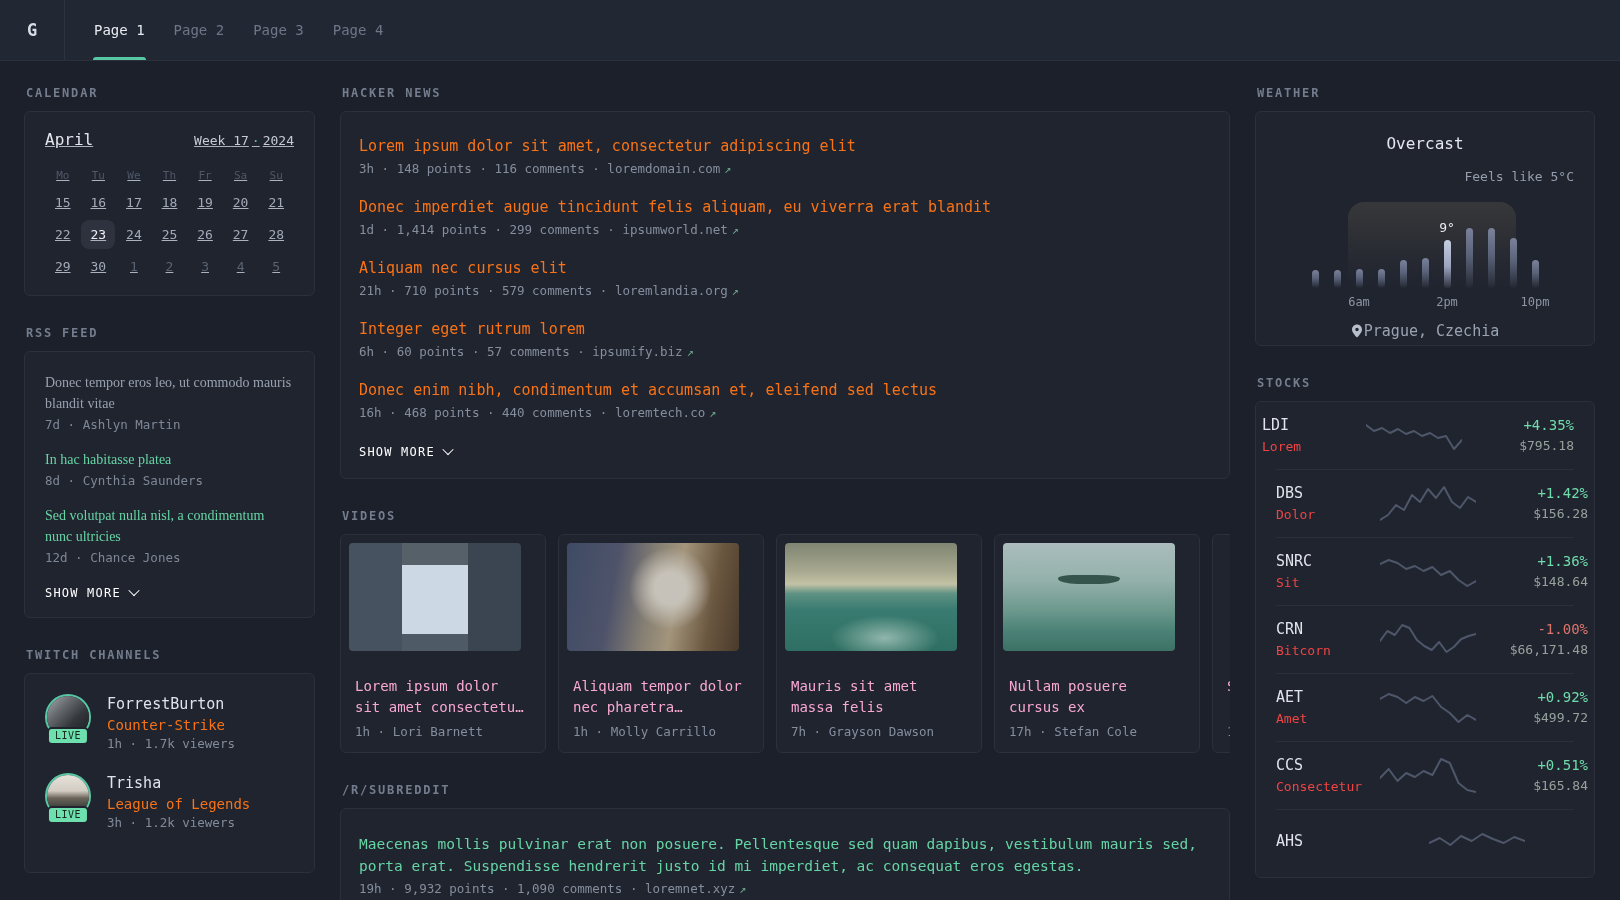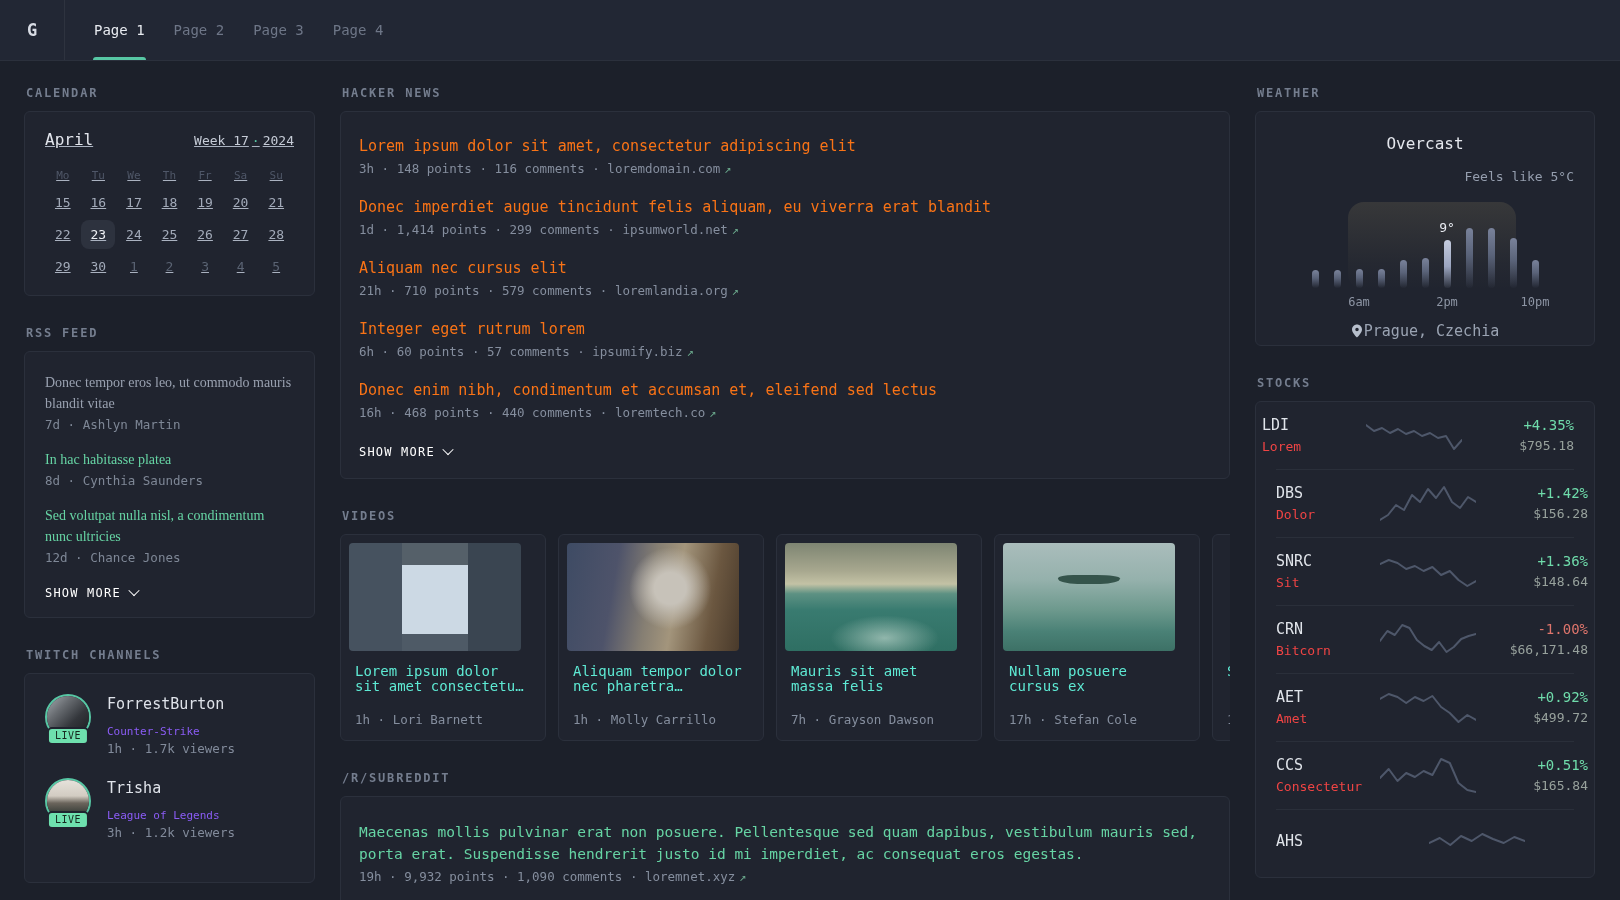--- a/index.html
+++ b/index.html
@@ -54,21 +54,21 @@
   .tw-avwrap{position:relative;width:46px;flex:none;height:46px;}
   .tw-av{width:42px;height:42px;border-radius:50%;border:2px solid #57c7a4;}
   .tw-av.off{border-color:#3a4150;}
   .av-forrest{background:linear-gradient(135deg,#a8adb2 0%,#6a6e73 30%,#33363b 62%,#1a1c1f 100%);}
   .av-trisha{background:linear-gradient(180deg,#e6e2db 0%,#d2ccc2 38%,#6e6ippo 50%,#4a4f48 62%,#2e352f 100%);}
   .av-trisha{background:linear-gradient(180deg,#e6e2db 0%,#d2ccc2 38%,#6b655c 55%,#3a3f3a 78%,#2c332e 100%);}
   .av-kendall{background:radial-gradient(circle at 45% 42%,#e9c49f 0 34%,#ba8f67 58%,#7b5d43 82%,#5e4533 100%);}
   .live-badge{position:absolute;left:50%;transform:translateX(-50%);bottom:-5px;background:#6ee0ae;color:#17281f;
               font-size:10px;letter-spacing:.5px;padding:1px 6px 2px;border-radius:5px;border:2px solid #20242f;}
   .tw-name{font-size:15px;color:#dfe3ea;line-height:20px;}
-  .tw-game{font-size:11px;color:#8b5cf6;margin-top:11px;}
+  .tw-game{font-size:14px;color:#f97316;margin-top:3px;}
   .tw-meta{font-size:12.5px;color:#828b9b;margin-top:3px;}
 
   
   .hn-card{padding:24px 18px 18px;}
   .hn-item{margin-bottom:21px;}
   .hn-title{font-size:15px;line-height:21px;color:#f97316;cursor:pointer;}
   .hn-meta{font-size:12.5px;color:#858e9e;margin-top:4px;}
   .hn-meta .dom{cursor:pointer;}
   .arrow{color:#6aa88c;margin-left:4px;font-size:12px;}
   .rd-card{padding:24px 18px;height:140px;}
@@ -87,21 +87,21 @@
       linear-gradient(100deg,#3e4b64 0%,#4e536a 28%,#867f73 48%,#a3957c 62%,#6b5740 82%,#493a2b 100%);}
   .thumb.sea{background:
       radial-gradient(ellipse 45% 30% at 58% 88%,rgba(222,238,228,.55),rgba(222,238,228,0) 70%),
       linear-gradient(180deg,#7e8572 0%,#a8a88f 26%,#c3c2a5 38%,#5d9183 47%,#397b70 62%,#2f6f63 100%);}
   .thumb.canoe{background:linear-gradient(180deg,#aabdbc 0%,#95b1ac 34%,#6d998d 62%,#4a8176 82%,#3d7166 100%);}
   .thumb.canoe::after{content:"";position:absolute;left:32%;top:30%;width:62px;height:9px;background:#35544b;
       border-radius:40% 60% 50% 50%/60% 60% 100% 100%;box-shadow:0 14px 10px -6px rgba(40,70,62,.55);}
   .thumb.field{background:
       radial-gradient(ellipse 16% 42% at 53% 52%,#20262b 0 55%,rgba(32,38,43,0) 75%),
       linear-gradient(180deg,#41607click 0%,#416075 0%,#557084 28%,#5d6a6e 44%,#6e5443 60%,#503730 78%,#2b2220 100%);}
-  .vid-title{font-size:14px;line-height:15px;color:#5eead4;margin:13px 6px 0;height:42px;overflow:hidden;}
+  .vid-title{font-size:14px;line-height:21px;color:#f9a8d4;margin:25px 6px 0;height:42px;overflow:hidden;}
   .vid-meta{font-size:12.5px;color:#858e9e;margin:6px 6px 0;white-space:nowrap;overflow:hidden;}
 
   
   .wx-card{padding:22px 20px 18px;height:193px;}
   .wx-cond{text-align:center;font-size:16px;color:#e4e7ed;}
   .wx-feels{text-align:right;font-size:13px;color:#959eae;margin-top:16px;}
   .wx-chart{position:relative;width:242px;margin:16px auto 0;height:88px;}
   .wx-day{position:absolute;left:44px;width:168px;top:2px;bottom:-2px;border-radius:16px;
           background:linear-gradient(180deg,rgba(196,176,120,.14),rgba(196,176,120,.03) 70%,rgba(196,176,120,0));}
   .wx-bars{position:absolute;inset:0;display:flex;align-items:flex-end;}

